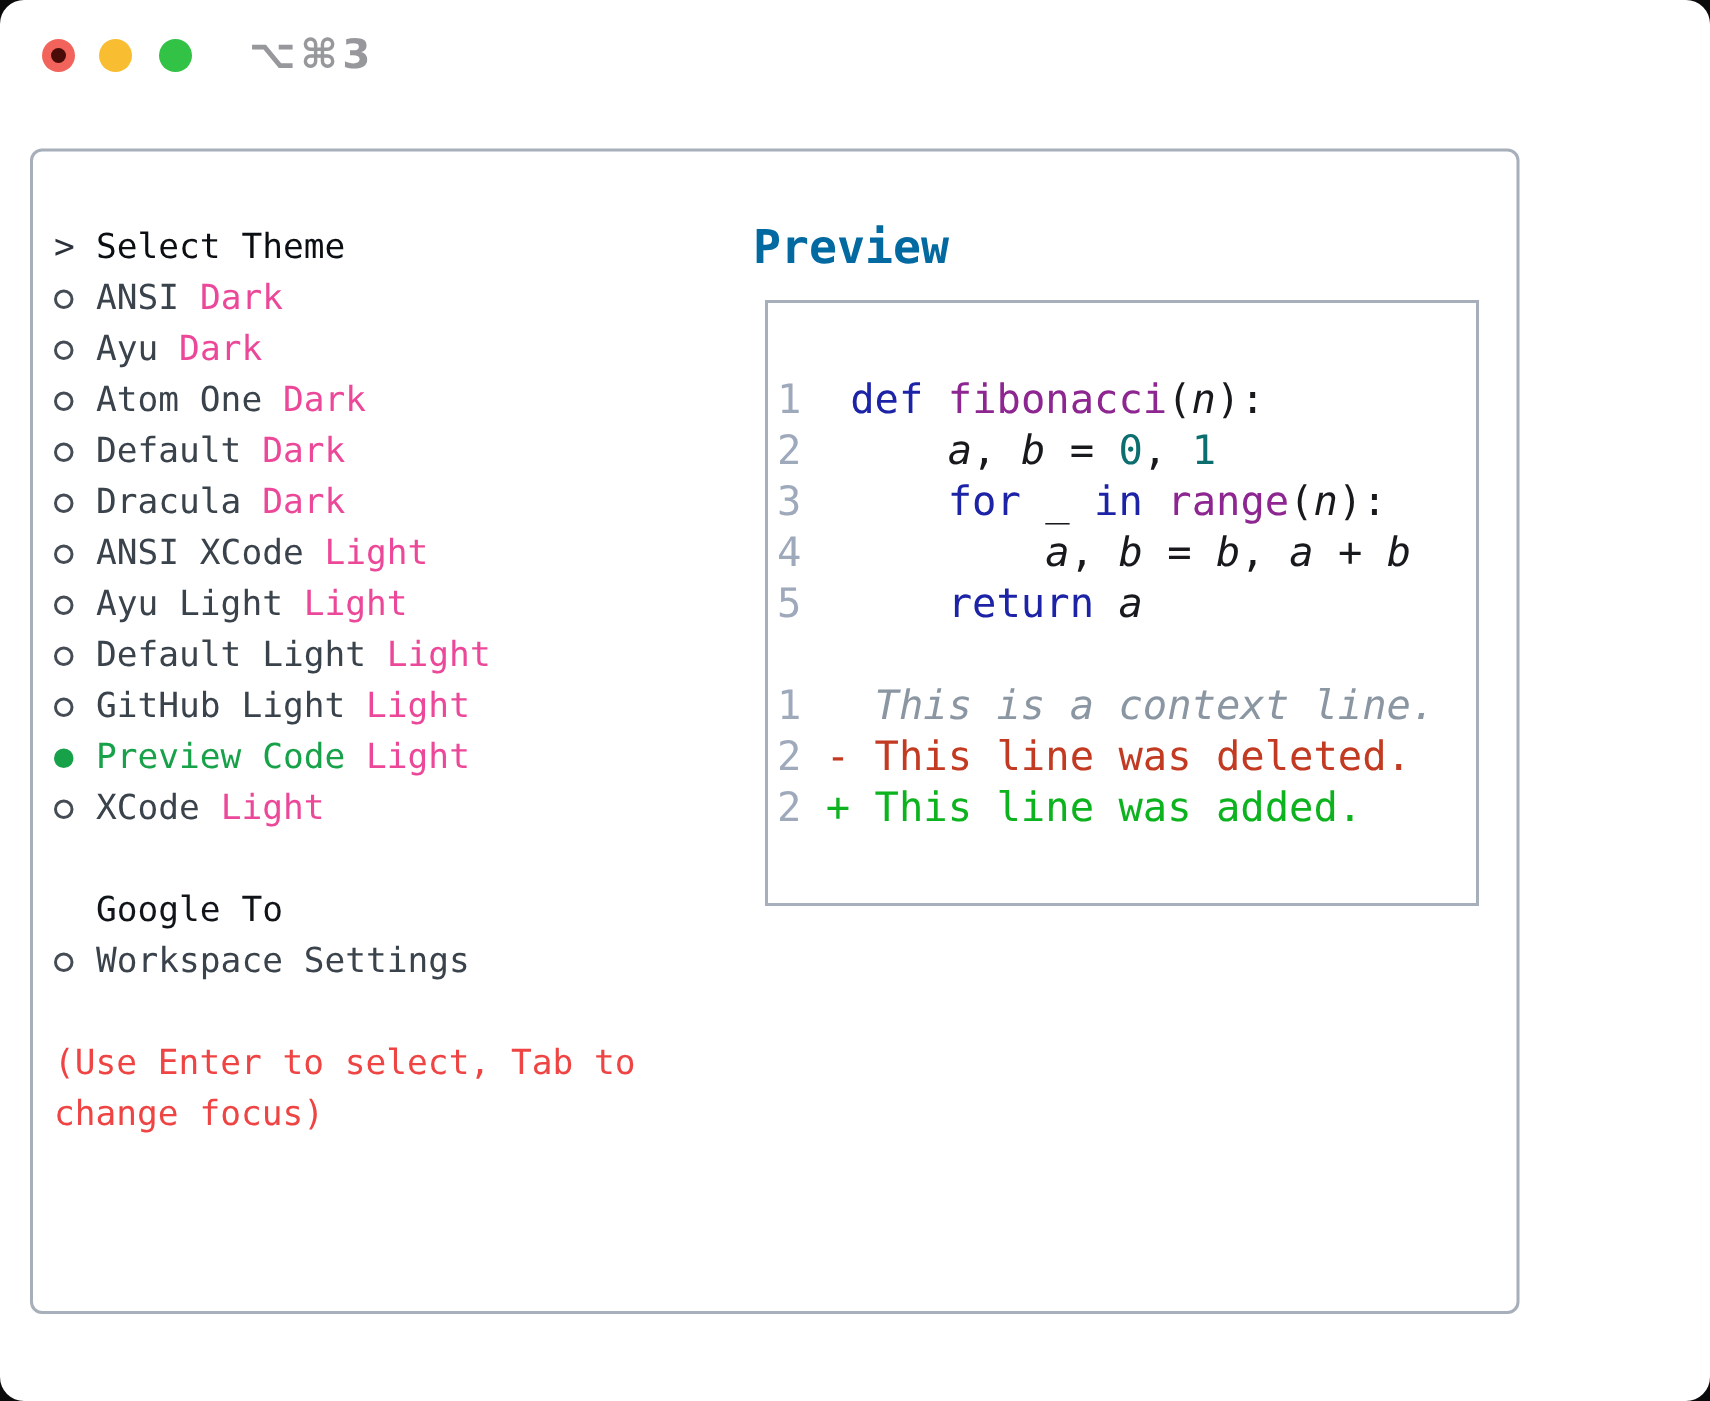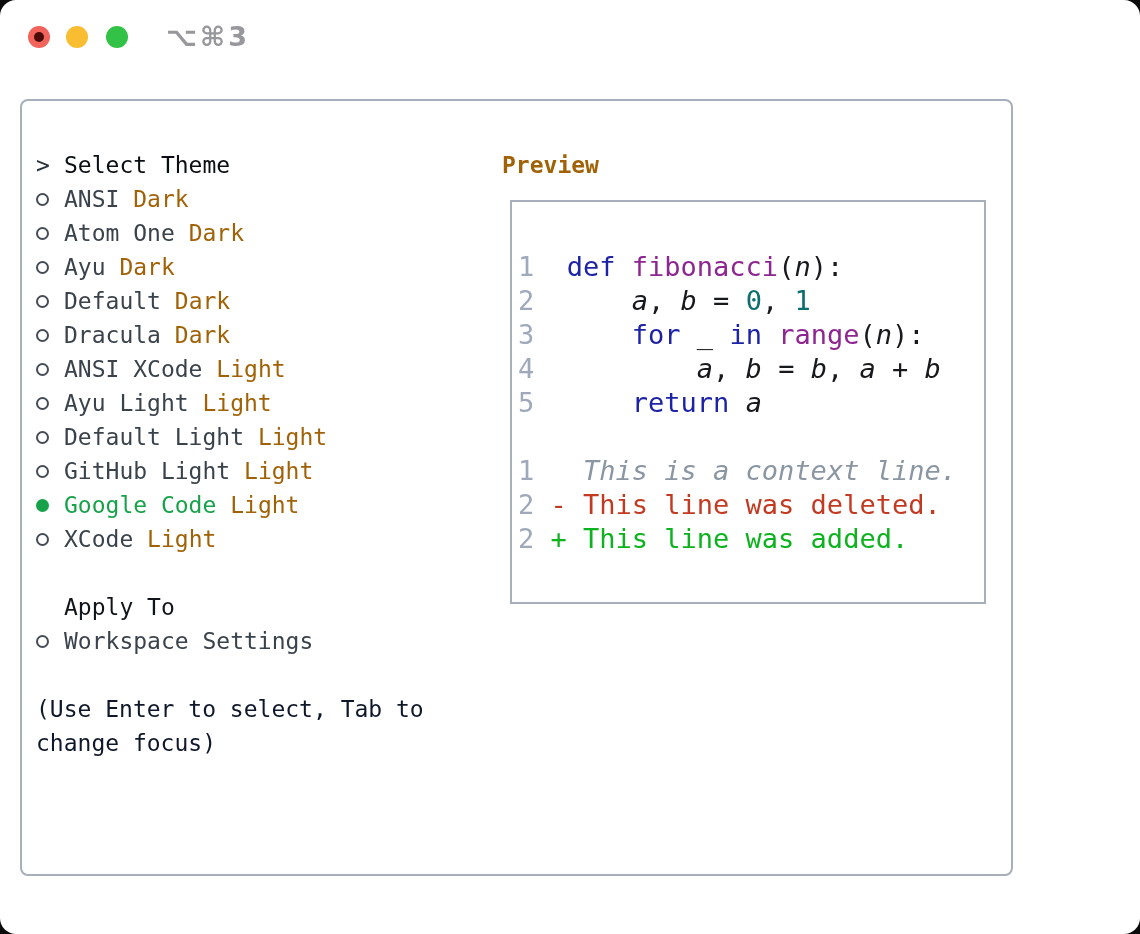--- a/index.html
+++ b/index.html
@@ -24,26 +24,26 @@
   .left-panel{position:absolute;left:14px;top:47px;}
   .row{height:34px;display:flex;align-items:center;font-size:23px;white-space:pre;}
   .marker{width:28px;flex:0 0 28px;display:flex;align-items:center;}
   .radio{width:13px;height:13px;box-sizing:border-box;border:2px solid #454c55;
          border-radius:50%;}
   .radio.sel{background:#17a24a;border-color:#17a24a;}
   .prompt{color:#2b323b;font-size:23px;}
   .header-label{font-weight:normal;color:#0b0e12;}
   .item-name{color:#3a424b;}
   .item-name.sel{color:#17a24a;}
-  .item-variant{color:#a16207;}
+  .item-variant{color:#ec4899;}
   .apply-label{color:#111519;}
-  .help-line{color:#0f172a;}
+  .help-line{color:#ef4444;}
   
   .preview-title{position:absolute;left:480px;top:47px;height:34px;display:flex;
-                 align-items:center;font-size:23px;font-weight:bold;color:#a16207;}
+                 align-items:center;font-size:31px;font-weight:bold;color:#0369a1;}
   .preview-box{position:absolute;left:488px;top:99px;width:472px;height:400px;
                border:2px solid #a7afba;background:#fff;}
   #preview-code{margin:0;padding:48px 0 0 6px;font-family:"DejaVu Sans Mono",monospace;
                 font-size:27px;line-height:34px;}
   .code-line{height:34px;white-space:pre;}
   .tk-num{color:#9fa9bc;}
   .tk-kwd{color:#1c23a6;}
   .tk-typ{color:#8d2690;}
   .tk-lit{color:#0c6e6e;}
   .tk-pln{color:#17191d;}
@@ -69,37 +69,37 @@
   <div class="content-box">
 
     <div class="left-panel">
       <div class="row">
         <span class="marker"><span class="prompt">&gt;</span></span>
         <span class="header-label">Select Theme</span>
       </div>
 
       <div id="theme-list">
           <div class="row"><span class="marker"><span class="radio"></span></span><span><span class="item-name">ANSI</span> <span class="item-variant">Dark</span></span></div>
+          <div class="row"><span class="marker"><span class="radio"></span></span><span><span class="item-name">Ayu</span> <span class="item-variant">Dark</span></span></div>
           <div class="row"><span class="marker"><span class="radio"></span></span><span><span class="item-name">Atom One</span> <span class="item-variant">Dark</span></span></div>
-          <div class="row"><span class="marker"><span class="radio"></span></span><span><span class="item-name">Ayu</span> <span class="item-variant">Dark</span></span></div>
           <div class="row"><span class="marker"><span class="radio"></span></span><span><span class="item-name">Default</span> <span class="item-variant">Dark</span></span></div>
           <div class="row"><span class="marker"><span class="radio"></span></span><span><span class="item-name">Dracula</span> <span class="item-variant">Dark</span></span></div>
           <div class="row"><span class="marker"><span class="radio"></span></span><span><span class="item-name">ANSI XCode</span> <span class="item-variant">Light</span></span></div>
           <div class="row"><span class="marker"><span class="radio"></span></span><span><span class="item-name">Ayu Light</span> <span class="item-variant">Light</span></span></div>
           <div class="row"><span class="marker"><span class="radio"></span></span><span><span class="item-name">Default Light</span> <span class="item-variant">Light</span></span></div>
           <div class="row"><span class="marker"><span class="radio"></span></span><span><span class="item-name">GitHub Light</span> <span class="item-variant">Light</span></span></div>
-          <div class="row"><span class="marker"><span class="radio sel"></span></span><span><span class="item-name sel">Google Code</span> <span class="item-variant">Light</span></span></div>
+          <div class="row"><span class="marker"><span class="radio sel"></span></span><span><span class="item-name sel">Preview Code</span> <span class="item-variant">Light</span></span></div>
           <div class="row"><span class="marker"><span class="radio"></span></span><span><span class="item-name">XCode</span> <span class="item-variant">Light</span></span></div>
         </div>
 
       <div class="row"></div>
 
       <div class="row">
         <span class="marker"></span>
-        <span class="apply-label">Apply To</span>
+        <span class="apply-label">Google To</span>
       </div>
 
       <div id="apply-list">
           <div class="row"><span class="marker"><span class="radio"></span></span><span class="item-name">Workspace Settings</span></div>
         </div>
 
       <div class="row"></div>
 
       <div class="row help-line">(Use Enter to select, Tab to</div>
       <div class="row help-line">change focus)</div>

